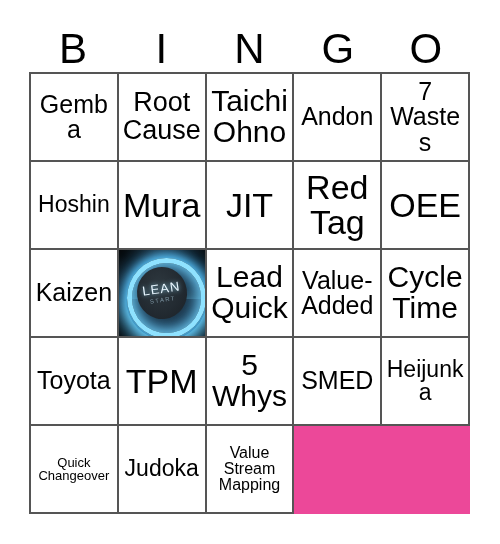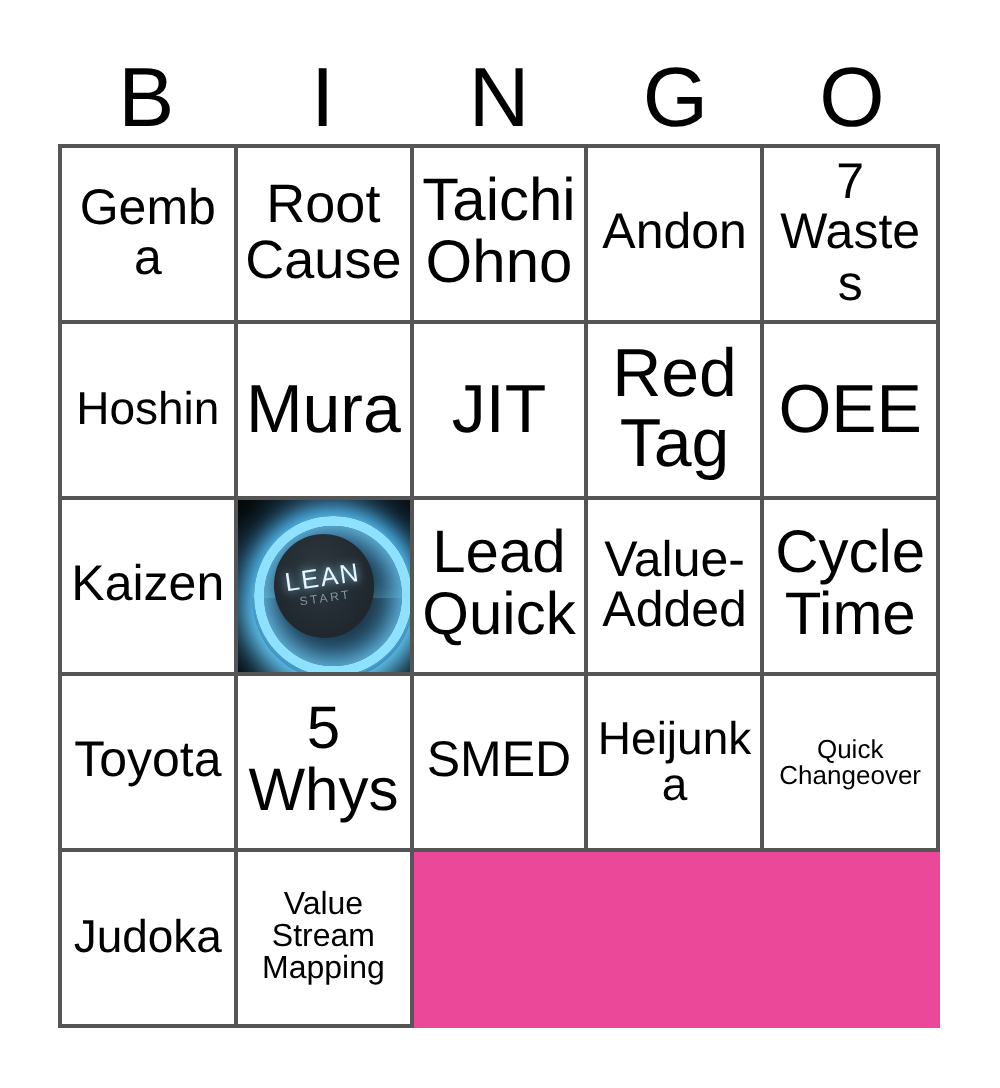--- a/index.html
+++ b/index.html
@@ -225,20 +225,23 @@
       <div class="cell">
         <span class="cell-text fs-25">Value-Added</span>
       </div>
       <div class="cell">
         <span class="cell-text fs-30">Cycle Time</span>
       </div>
       <div class="cell">
         <span class="cell-text fs-25">Toyota</span>
       </div>
       <div class="cell">
+        <span class="cell-text fs-34">TPM</span>
+      </div>
+      <div class="cell">
         <span class="cell-text fs-30">5 Whys</span>
       </div>
       <div class="cell">
         <span class="cell-text fs-25">SMED</span>
       </div>
       <div class="cell">
         <span class="cell-text fs-23">Heijunka</span>
       </div>
       <div class="cell">
         <span class="cell-text fs-13">Quick Changeover</span>

